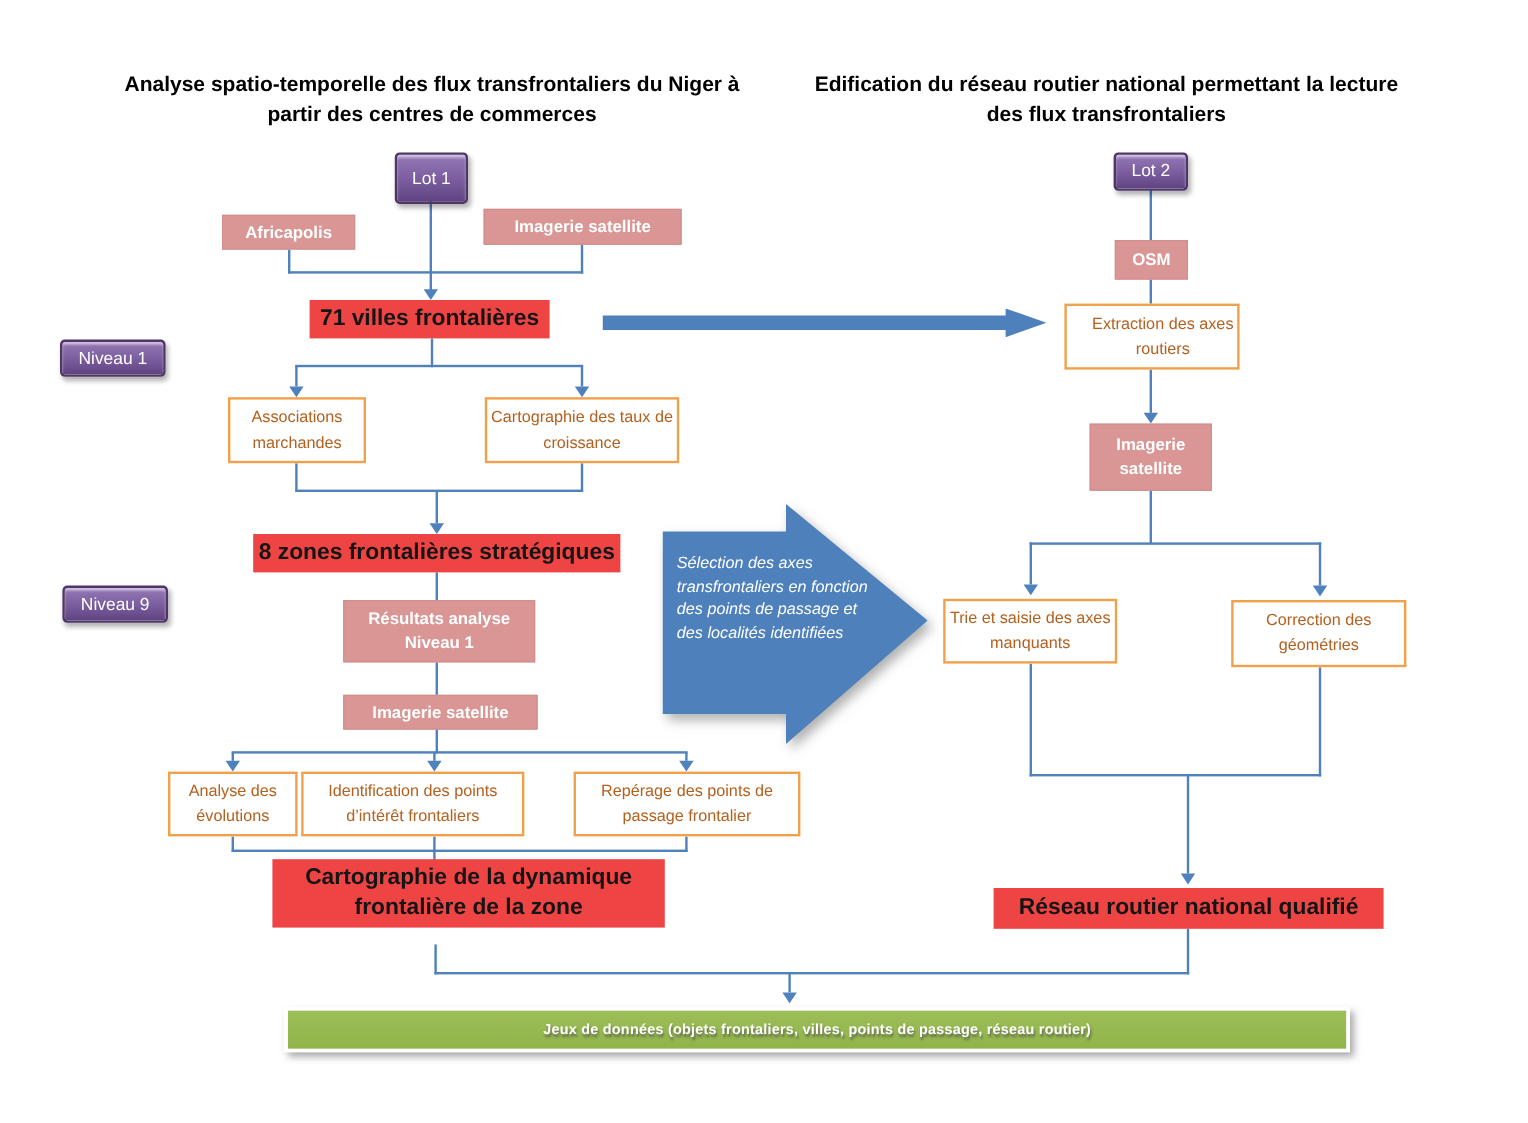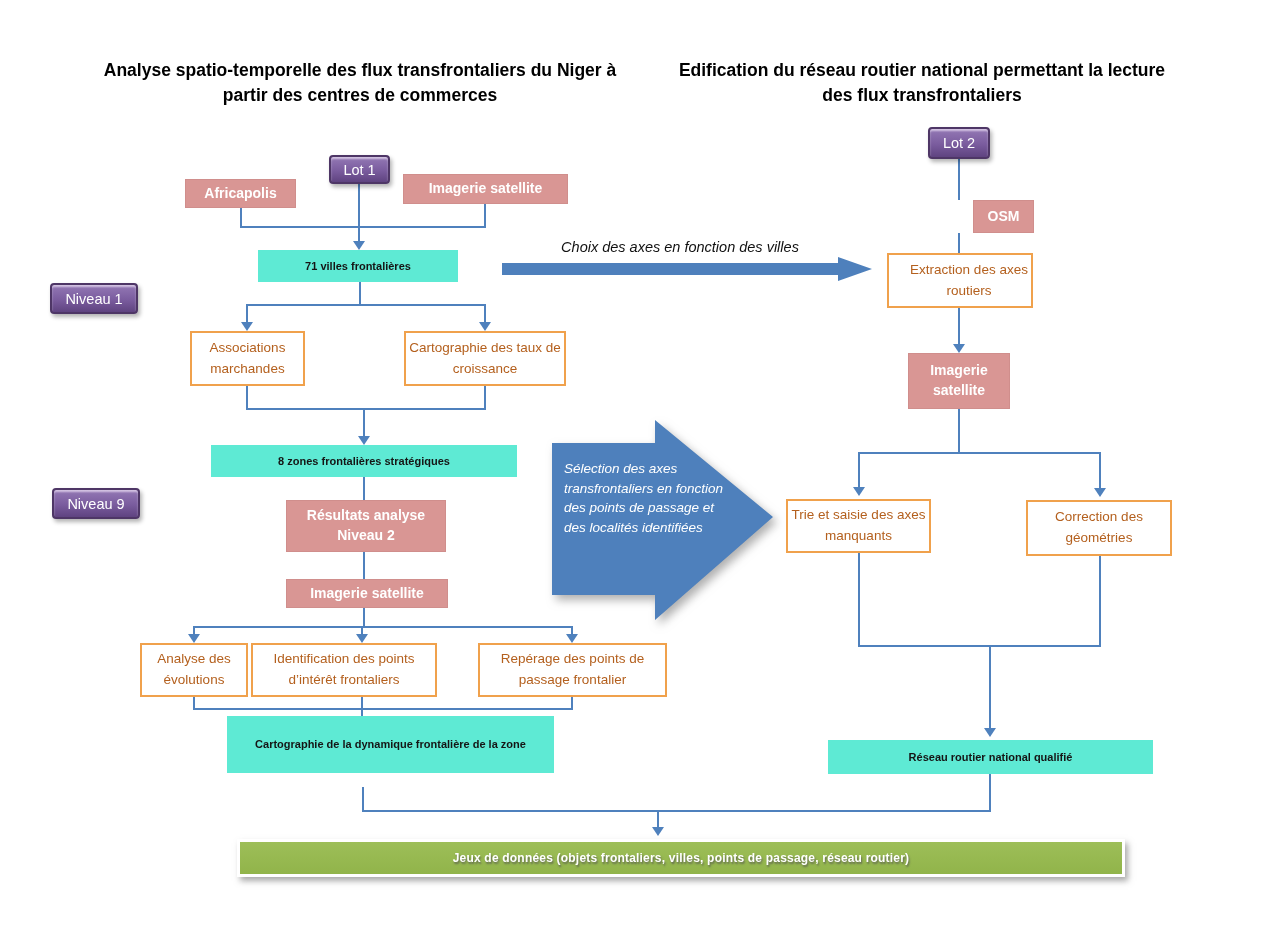--- a/index.html
+++ b/index.html
@@ -2,21 +2,21 @@
 <html><head>
 <meta charset="utf-8">
 <style>
   html,body{margin:0;padding:0;background:#fff;}
   #canvas{position:relative;width:1273px;height:936px;background:#ffffff;overflow:hidden;
           font-family:"Liberation Sans",sans-serif;}
   .title{position:absolute;font-weight:bold;font-size:17.5px;color:#000;text-align:center;line-height:1.4;}
   .box{position:absolute;box-sizing:border-box;display:flex;align-items:center;justify-content:center;
        text-align:center;}
   .pink{background:#D99694;border:1px solid #d08e8c;color:#fff;font-weight:bold;font-size:14px;line-height:1.4;}
-  .green{background:#5eead4;color:#151515;font-weight:bold;font-size:11px;line-height:1.3;}
+  .green{background:#ef4444;color:#151515;font-weight:bold;font-size:19px;line-height:1.3;}
   .orange{background:#fff;border:2px solid #F0A14C;color:#B4601E;font-size:13.5px;line-height:1.55;}
   .purple{background:linear-gradient(180deg,#b294cd 0%,#8e72b0 12%,#7a5c9e 55%,#5f4380 100%);
           color:#fff;font-size:14.5px;border:2px solid #4E3666;border-radius:4px;
           box-shadow:inset 0 2px 2px rgba(255,255,255,.45),2px 3px 4px rgba(0,0,0,.3);}
   .banner{background:linear-gradient(180deg,#9dbe58 0%,#91b44a 100%);border:3px solid #fff;
           box-shadow:3px 4px 6px rgba(125,125,125,.65);color:#fff;font-weight:bold;font-size:12px;
           text-shadow:1px 2px 2px rgba(80,80,80,.75);letter-spacing:.2px;}
   .vline{position:absolute;width:2px;background:#4F81BD;}
   .hline{position:absolute;height:2px;background:#4F81BD;}
   .arrd{position:absolute;width:0;height:0;border-left:6px solid transparent;
@@ -90,38 +90,37 @@
   <div class="vline" style="left:858px;top:452px;height:35px;"></div>
   <div class="arrd" style="left:853px;top:487px;"></div>
   <div class="vline" style="left:1099px;top:452px;height:36px;"></div>
   <div class="arrd" style="left:1094px;top:488px;"></div>
   <div class="vline" style="left:858px;top:553px;height:94px;"></div>
   <div class="vline" style="left:1099px;top:556px;height:91px;"></div>
   <div class="hline" style="left:858px;top:645px;width:243px;"></div>
   <div class="vline" style="left:989px;top:645px;height:83px;"></div>
   <div class="arrd" style="left:984px;top:728px;"></div>
 
-  <div class="flow-label" style="left:505px;top:239px;width:350px;">Choix des axes en fonction des villes</div>
   <div class="fat-arrow" style="left:502px;top:257px;width:370px;height:24px;
               clip-path:polygon(0px 6px,336px 6px,336px 0px,370px 12px,336px 24px,336px 18px,0px 18px);"></div>
 
   <div class="bigarrow-wrap">
     <div class="bigarrow"></div>
   </div>
   <div class="bigarrow-text">Sélection des axes transfrontaliers en fonction des points de passage et des localités identifiées</div>
 
-  <div class="box purple" style="left:329px;top:127px;width:61px;height:29px;margin-top:28px;">Lot 1</div>
+  <div class="box purple" style="left:329px;top:127px;width:61px;height:43px;">Lot 1</div>
   <div class="box purple" style="left:928px;top:127px;width:62px;height:32px;">Lot 2</div>
   <div class="box purple" style="left:50px;top:283px;width:88px;height:31px;">Niveau 1</div>
   <div class="box purple" style="left:52px;top:488px;width:88px;height:31px;">Niveau 9</div>
 
   <div class="box pink" style="left:185px;top:179px;width:111px;height:29px;">Africapolis</div>
   <div class="box pink" style="left:403px;top:174px;width:165px;height:30px;">Imagerie satellite</div>
-  <div class="box pink" style="left:973px;top:200px;width:61px;height:33px;">OSM</div>
-  <div class="box pink" style="left:286px;top:500px;width:160px;height:52px;">Résultats analyse Niveau 2</div>
+  <div class="box pink" style="left:929px;top:200px;width:61px;height:33px;">OSM</div>
+  <div class="box pink" style="left:286px;top:500px;width:160px;height:52px;">Résultats analyse Niveau 1</div>
   <div class="box pink" style="left:286px;top:579px;width:162px;height:29px;">Imagerie satellite</div>
   <div class="box pink" style="left:908px;top:353px;width:102px;height:56px;">Imagerie satellite</div>
 
   <div class="box green" style="left:258px;top:250px;width:200px;height:32px;">71 villes frontalières</div>
   <div class="box green" style="left:211px;top:445px;width:306px;height:32px;">8 zones frontalières stratégiques</div>
   <div class="box green" style="left:203px;top:716px;width:327px;height:57px;margin-left:24px;">Cartographie de la dynamique frontalière de la zone</div>
   <div class="box green" style="left:828px;top:740px;width:325px;height:34px;">Réseau routier national qualifié</div>
 
   <div class="box orange" style="left:190px;top:331px;width:115px;height:55px;">Associations marchandes</div>
   <div class="box orange" style="left:404px;top:331px;width:162px;height:55px;">Cartographie des taux de croissance</div>

